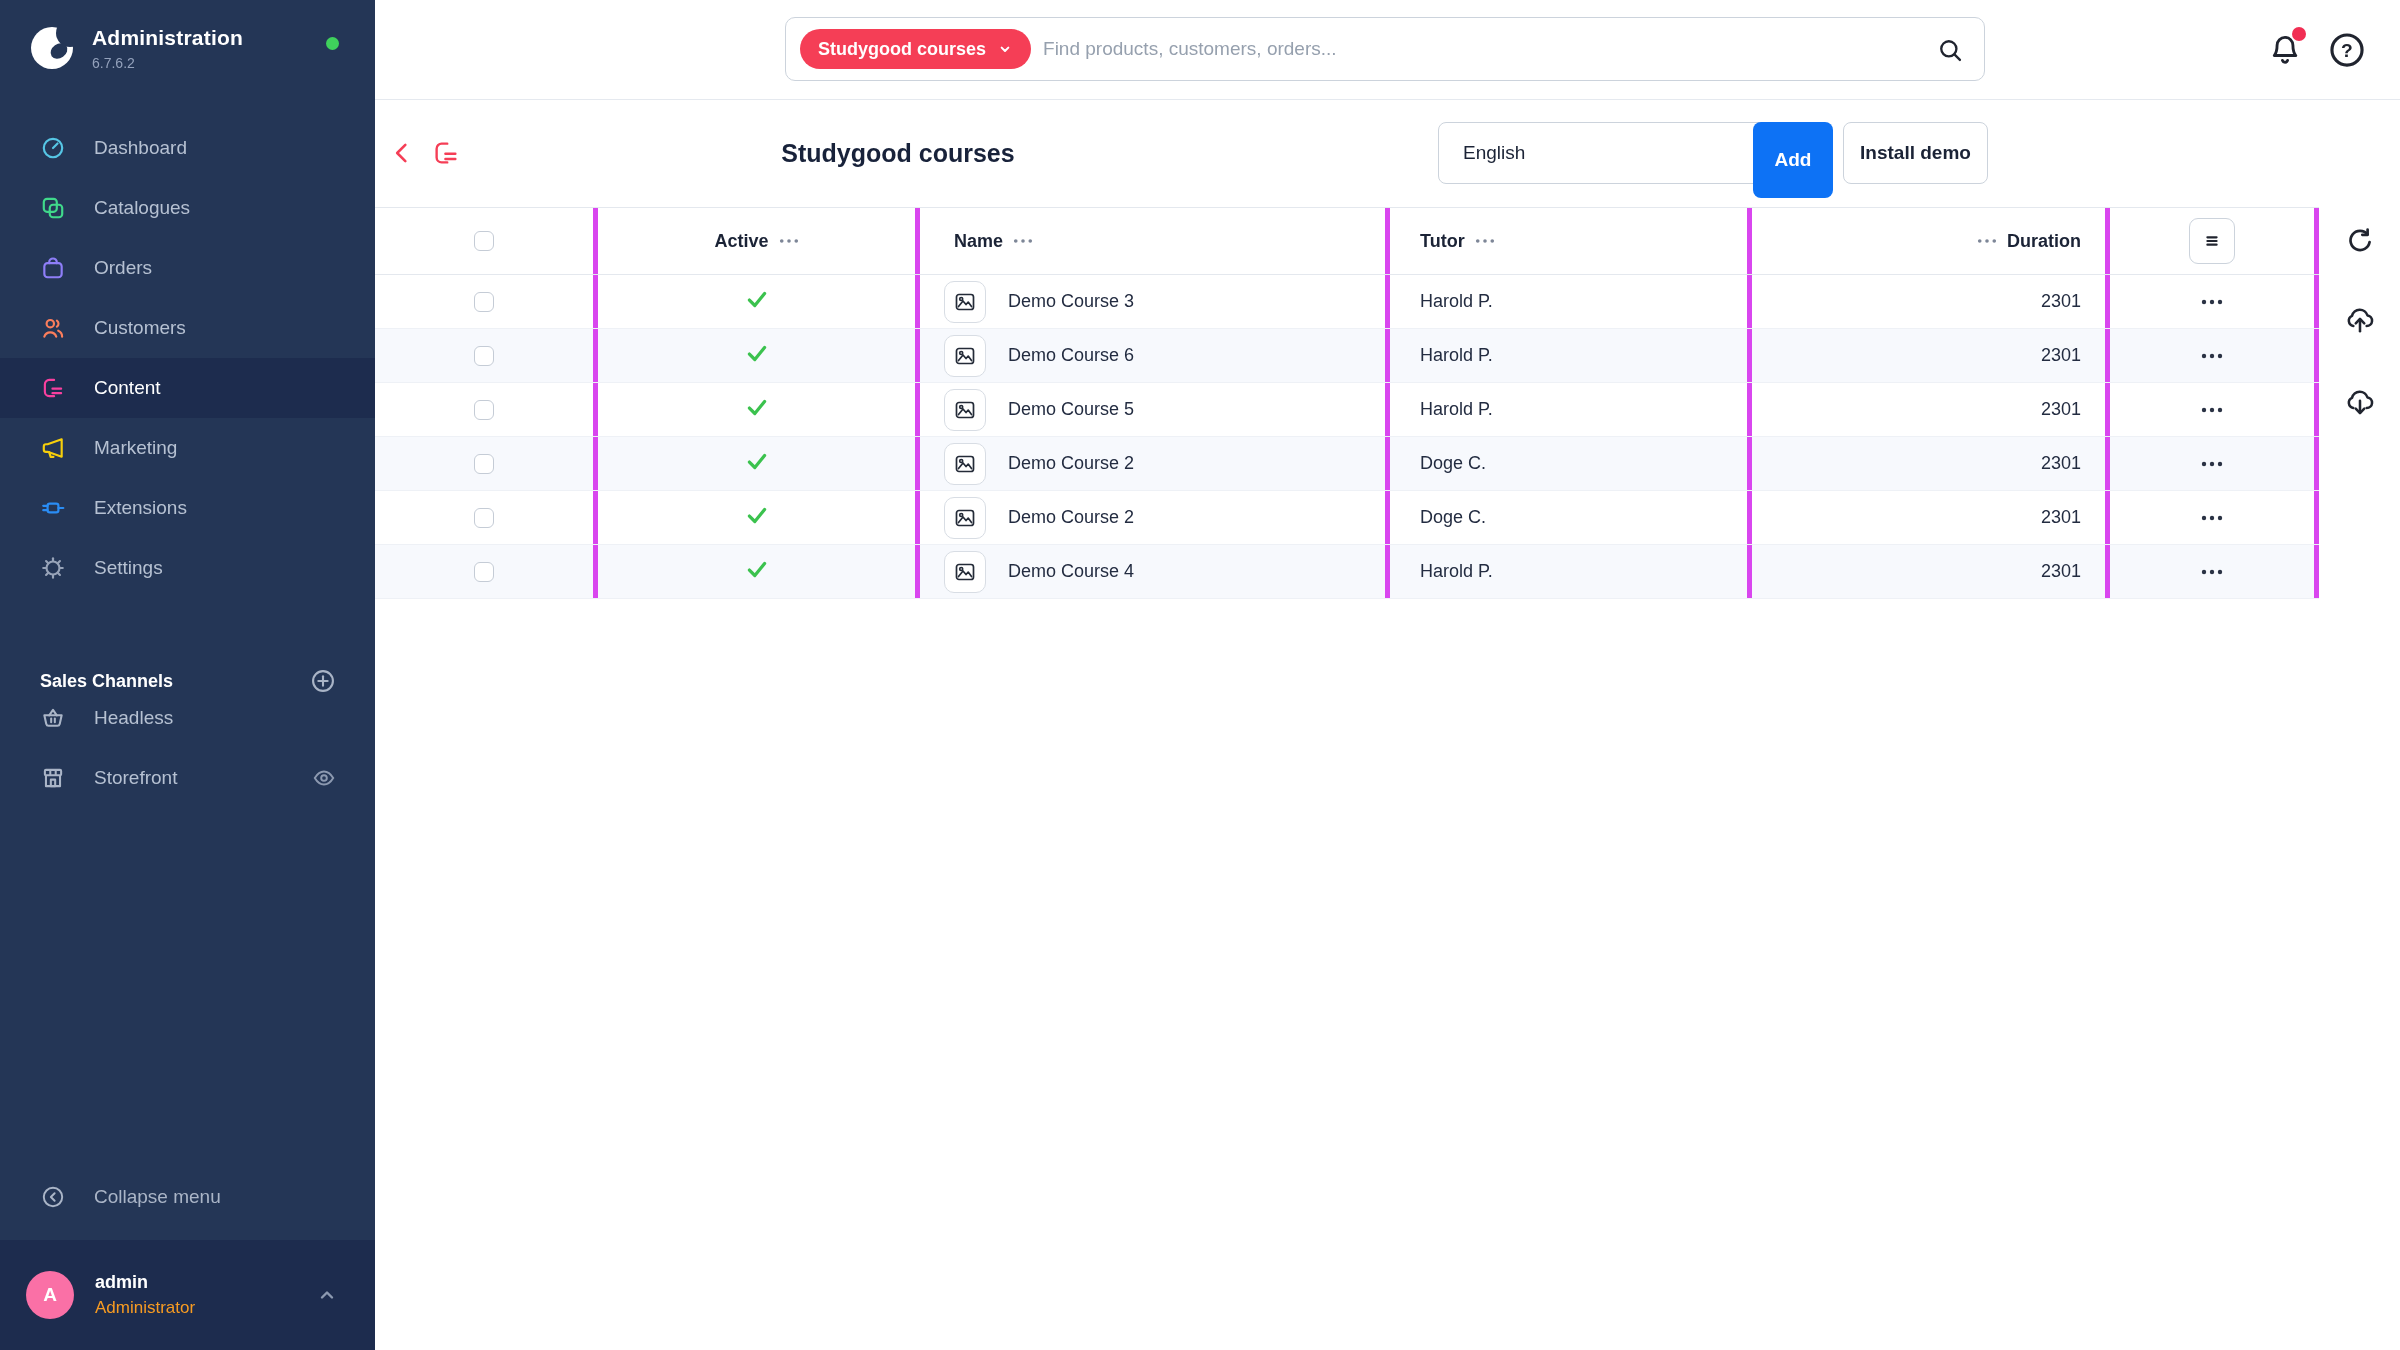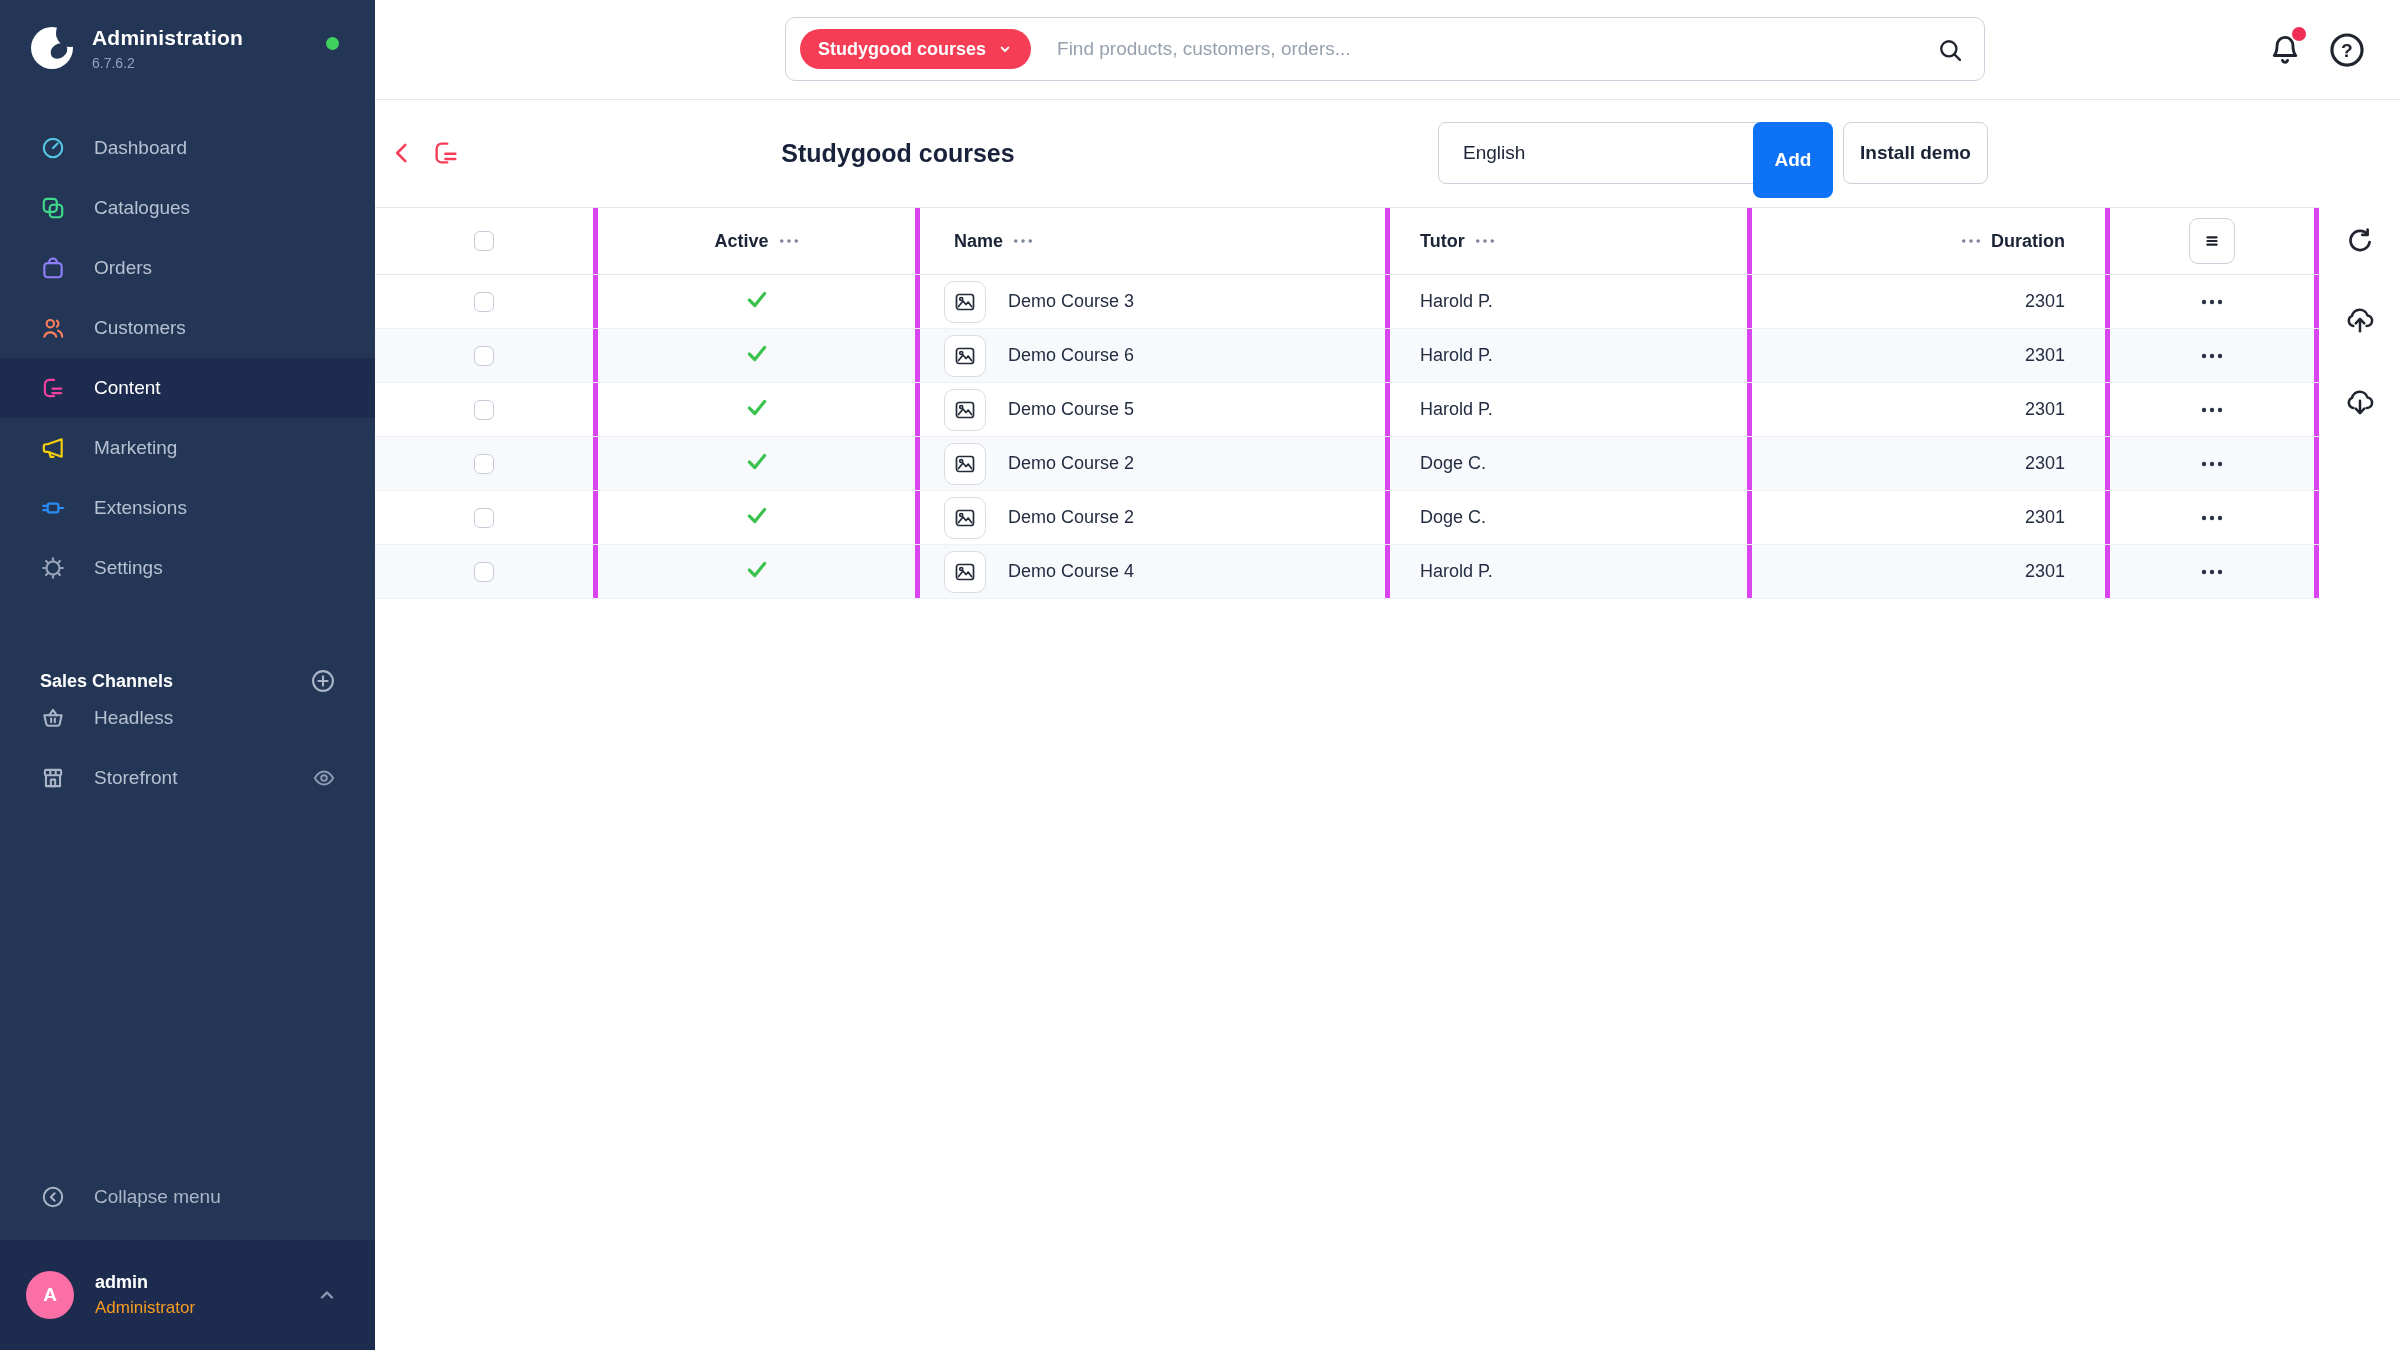--- a/index.html
+++ b/index.html
@@ -43,21 +43,21 @@
   .user-name { color:#ffffff; font-size:18px; font-weight:bold; }
   .user-role { color:#f79b22; font-size:17px; margin-top:5px; }
 
   
   .topbar { position:absolute; left:375px; top:0; width:2025px; height:100px; background:#fff;
             border-bottom:1px solid #e5e9ef; }
   .search-box { position:absolute; left:410px; top:17px; width:1200px; height:64px; background:#fff;
                 border:1.5px solid #ccd3dc; border-radius:10px; display:flex; align-items:center; }
   .module-pill { margin-left:14px; height:40px; padding:0 18px; border-radius:20px; background:#f53e56;
                  color:#fff; font-weight:bold; font-size:18px; display:flex; align-items:center; gap:11px; border:none; }
-  .search-placeholder { margin-left:26px; color:#96a0ae; font-size:19px; }
+  .search-placeholder { margin-left:12px; color:#96a0ae; font-size:19px; }
   .search-glass { position:absolute; right:20px; top:18px; width:28px; height:28px; }
   .bell-wrap { position:absolute; right:96px; top:31px; width:38px; height:38px; }
   .notif-dot { position:absolute; right:-2px; top:-4px; width:14px; height:14px; border-radius:50%; background:#f12e53; }
   .help-wrap { position:absolute; right:32px; top:29px; width:42px; height:42px; }
 
   
   .smartbar { position:absolute; left:375px; top:100px; width:2025px; height:107px; background:#fff; }
   .back-btn { position:absolute; left:14px; top:39px; width:28px; height:28px; }
   .module-icon { position:absolute; left:56px; top:38px; width:30px; height:30px; }
   .page-title { position:absolute; left:523px; top:53px; transform:translate(-50%,-50%);
@@ -77,21 +77,21 @@
   .grid-header { display:flex; height:68px; background:#fff; border-top:1px solid #e4e8ee;
                  border-bottom:1px solid #e4e8ee; font-size:18px; font-weight:bold; color:#1b2336; }
   .grid-row { display:flex; height:54px; background:#fff; border-bottom:1px solid #eef1f6;
               font-size:18px; color:#232c41; }
   .grid-row.alt { background:#f7f9fd; }
   .col { border-right:5px solid #d946ef; display:flex; align-items:center; }
   .c1 { width:223px; justify-content:center; }
   .c2 { width:322px; justify-content:center; gap:10px; }
   .c3 { width:470px; padding-left:24px; }
   .c4 { width:362px; padding-left:30px; gap:10px; }
-  .c5 { width:358px; justify-content:flex-end; padding-right:40px; gap:10px; }
+  .c5 { width:358px; justify-content:flex-end; padding-right:24px; gap:10px; }
   .c6 { width:209px; justify-content:center; }
   .checkbox { width:20px; height:20px; border:1.5px solid #c5ccd6; border-radius:6px; background:#fff; }
   .dots { display:flex; }
   .media-box { width:42px; height:42px; border:1.5px solid #d8dde4; border-radius:10px; background:#fff;
                display:flex; align-items:center; justify-content:center; flex:0 0 auto; }
   .row-name { margin-left:22px; }
   .hamburger-btn { width:46px; height:46px; border:1.5px solid #ccd3dc; border-radius:9px; background:#fff;
                    display:flex; align-items:center; justify-content:center; }
 
   

